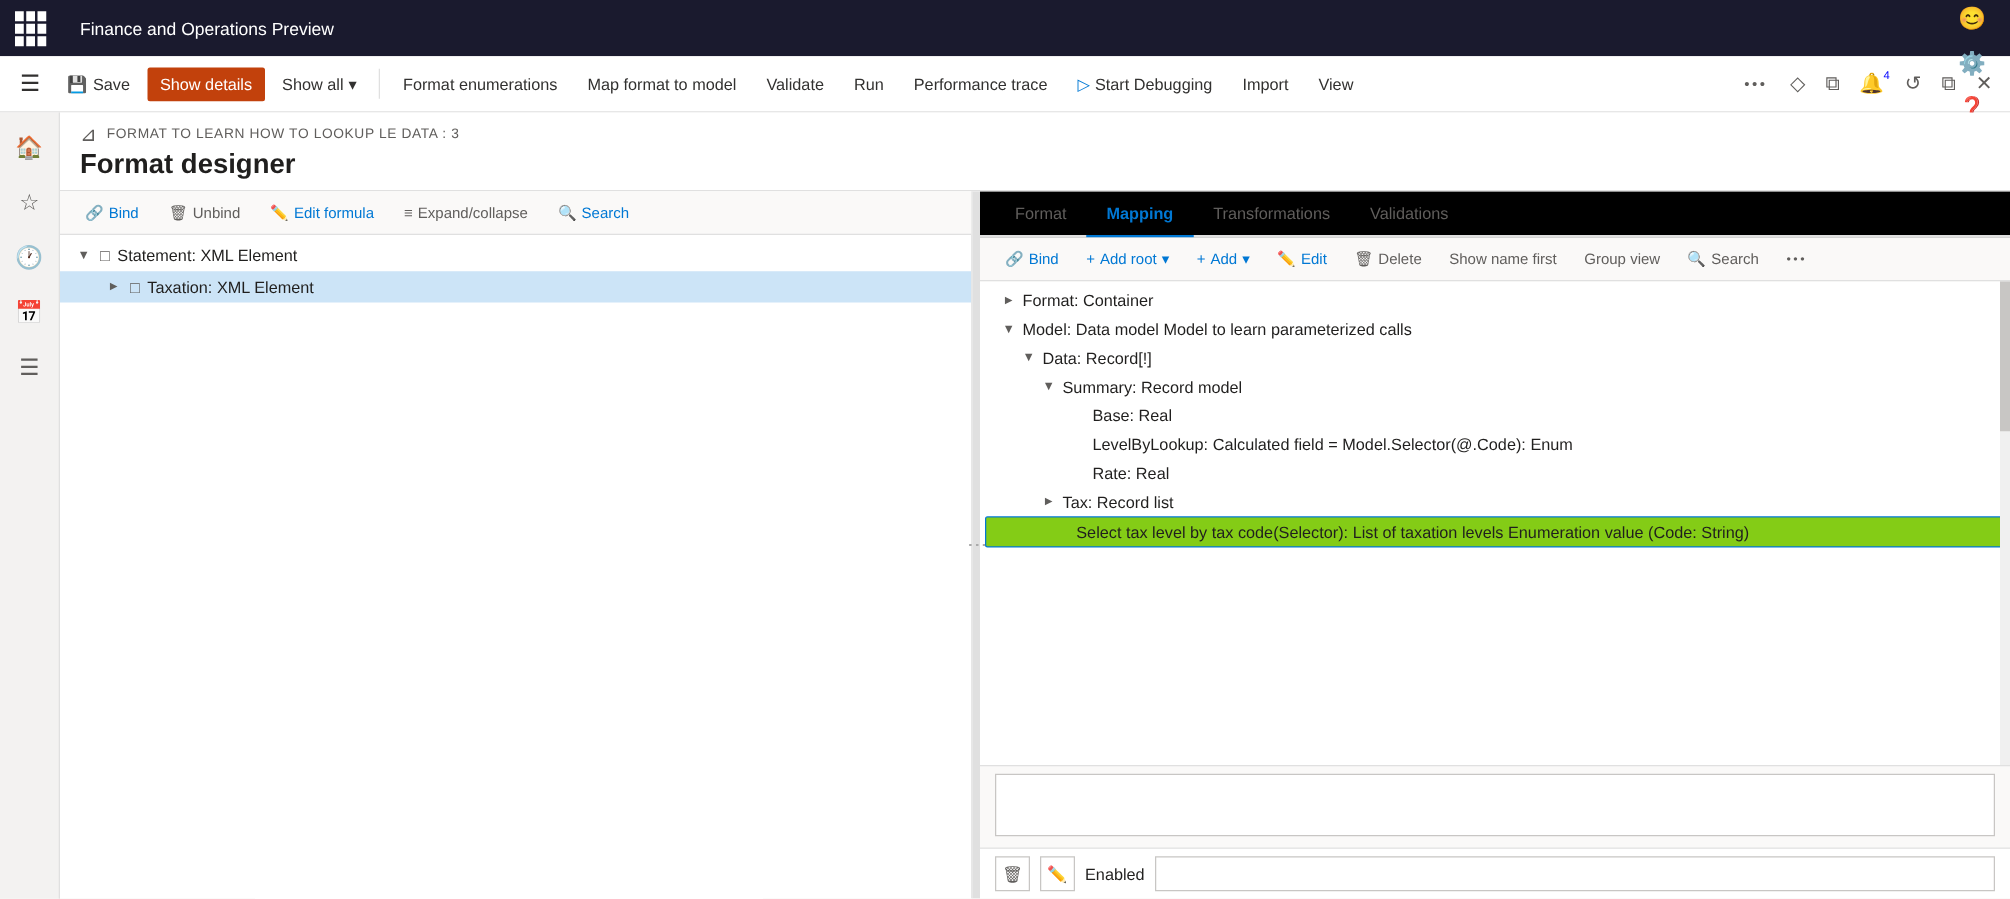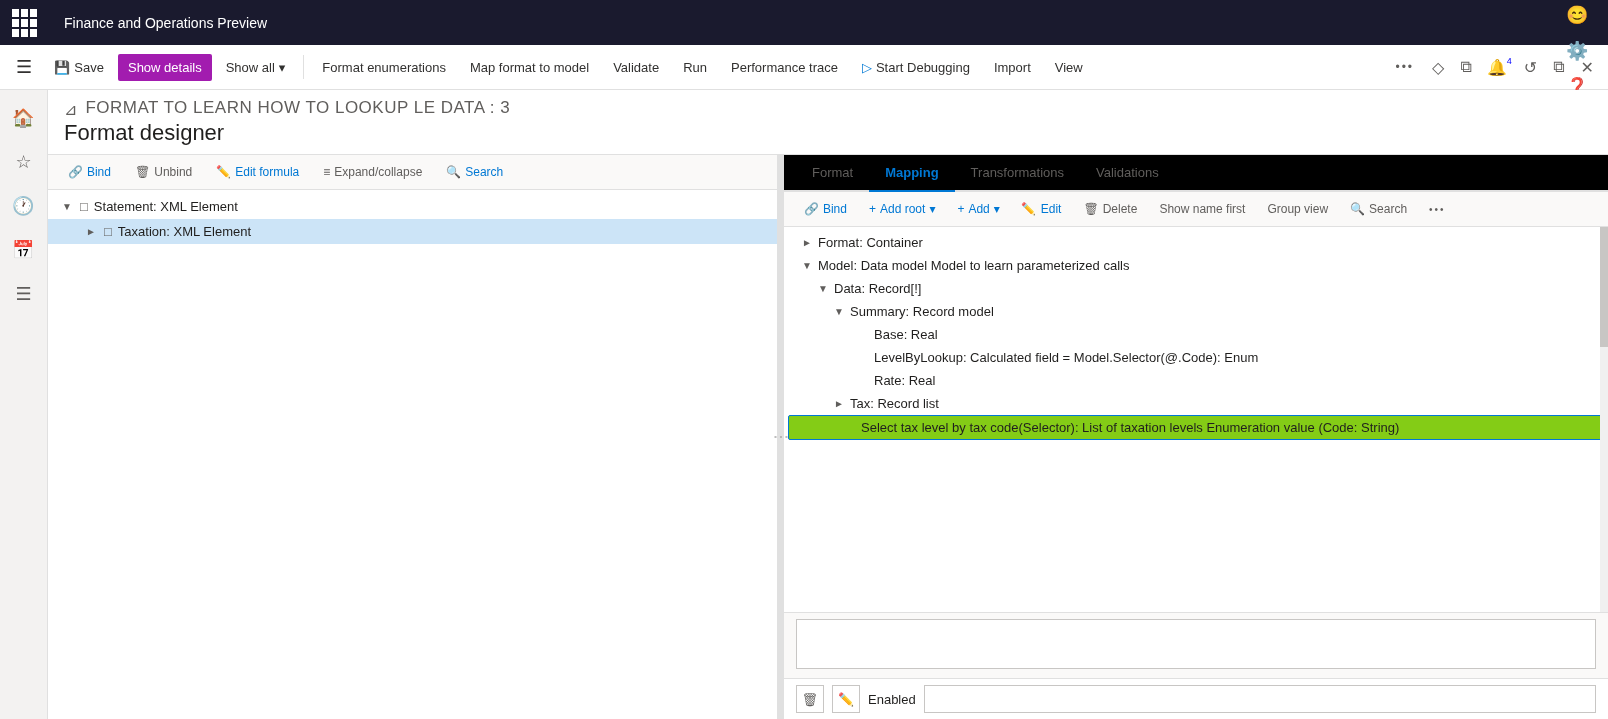--- a/index.html
+++ b/index.html
@@ -36,21 +36,21 @@
       gap: 4px;
     }
     .toolbar-btn {
       display: flex; align-items: center; gap: 4px;
       padding: 6px 10px;
       border: none; background: none;
       cursor: pointer; font-size: 13px; color: #323130;
       border-radius: 2px;
       white-space: nowrap;
     }
-    .toolbar-btn.active { background: #a21caf; color: white; border-radius: 2px; }
+    .toolbar-btn.active { background: #c2410c; color: white; border-radius: 2px; }
     .toolbar-sep { width: 1px; height: 24px; background: #e0e0e0; margin: 0 4px; }
 
     
     .main-layout { display: flex; height: calc(719px - 90px); }
 
     
     .left-nav {
       width: 48px;
       background: #f3f2f1;
       border-right: 1px solid #e0e0e0;
@@ -74,29 +74,29 @@
       flex-direction: column;
       overflow: hidden;
     }
 
     
     .page-header {
       padding: 8px 16px 0 16px;
       border-bottom: 1px solid #e0e0e0;
     }
     .breadcrumb {
-      font-size: 17px;
+      font-size: 11px;
       color: #605e5c;
       text-transform: uppercase;
       letter-spacing: 0.5px;
       margin-bottom: 2px;
     }
     .page-title {
       font-size: 22px;
-      font-weight: 400;
+      font-weight: 700;
       color: #201f1e;
       margin-bottom: 8px;
     }
 
     
     .designer-split {
       display: flex;
       flex: 1;
       overflow: hidden;
     }

